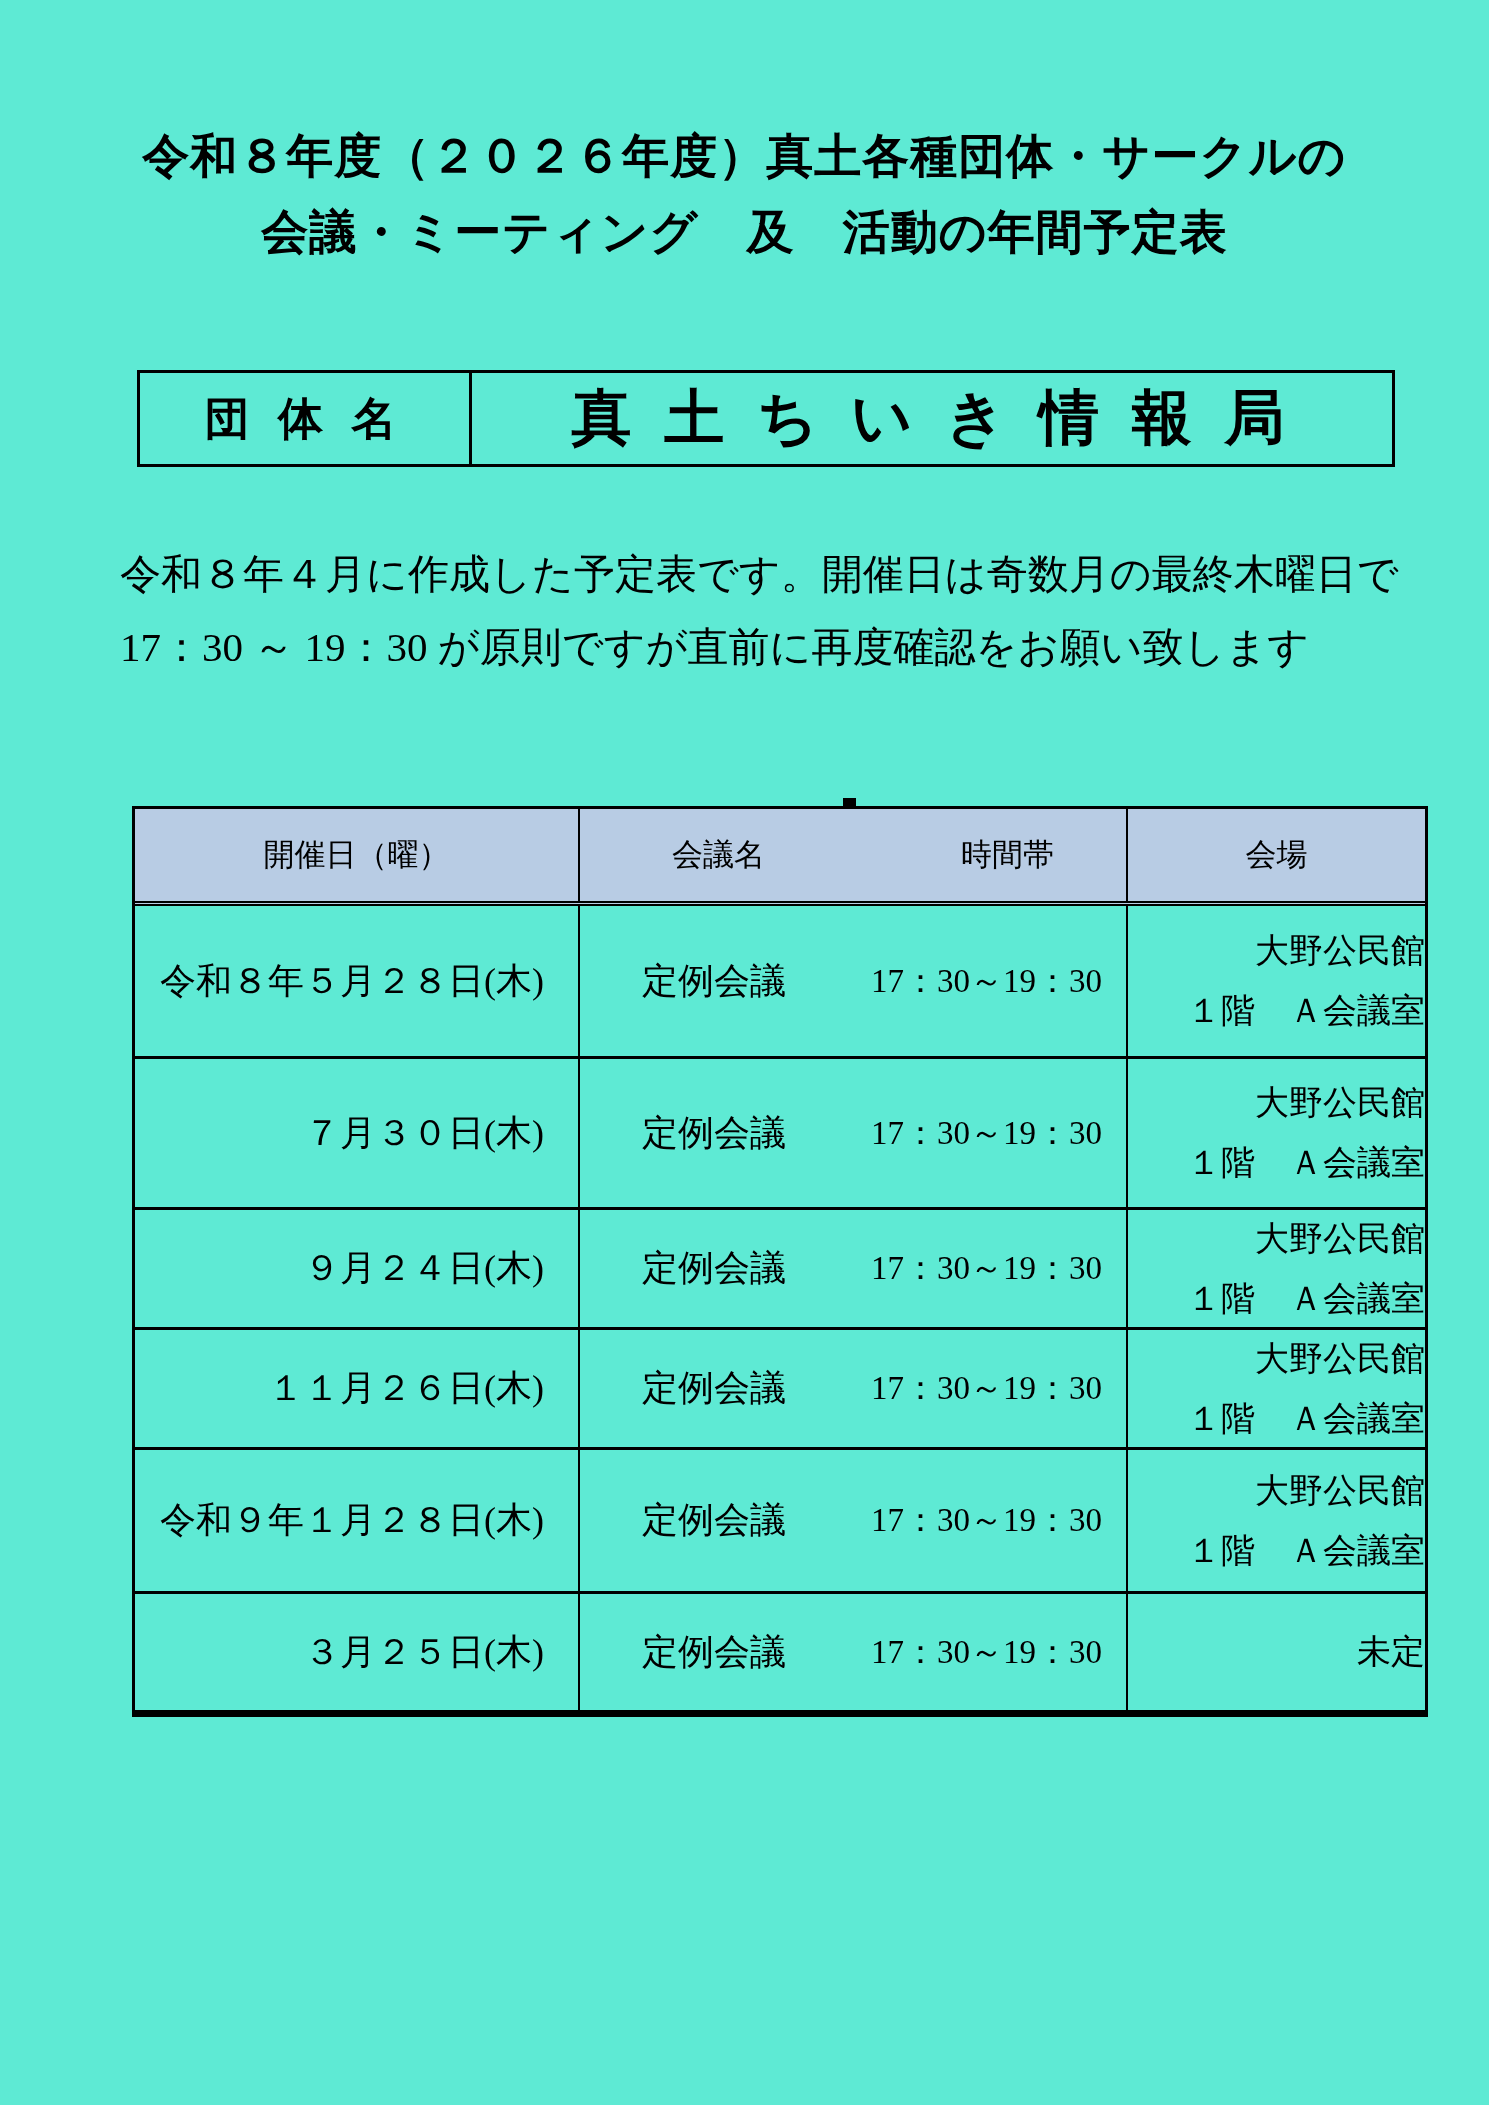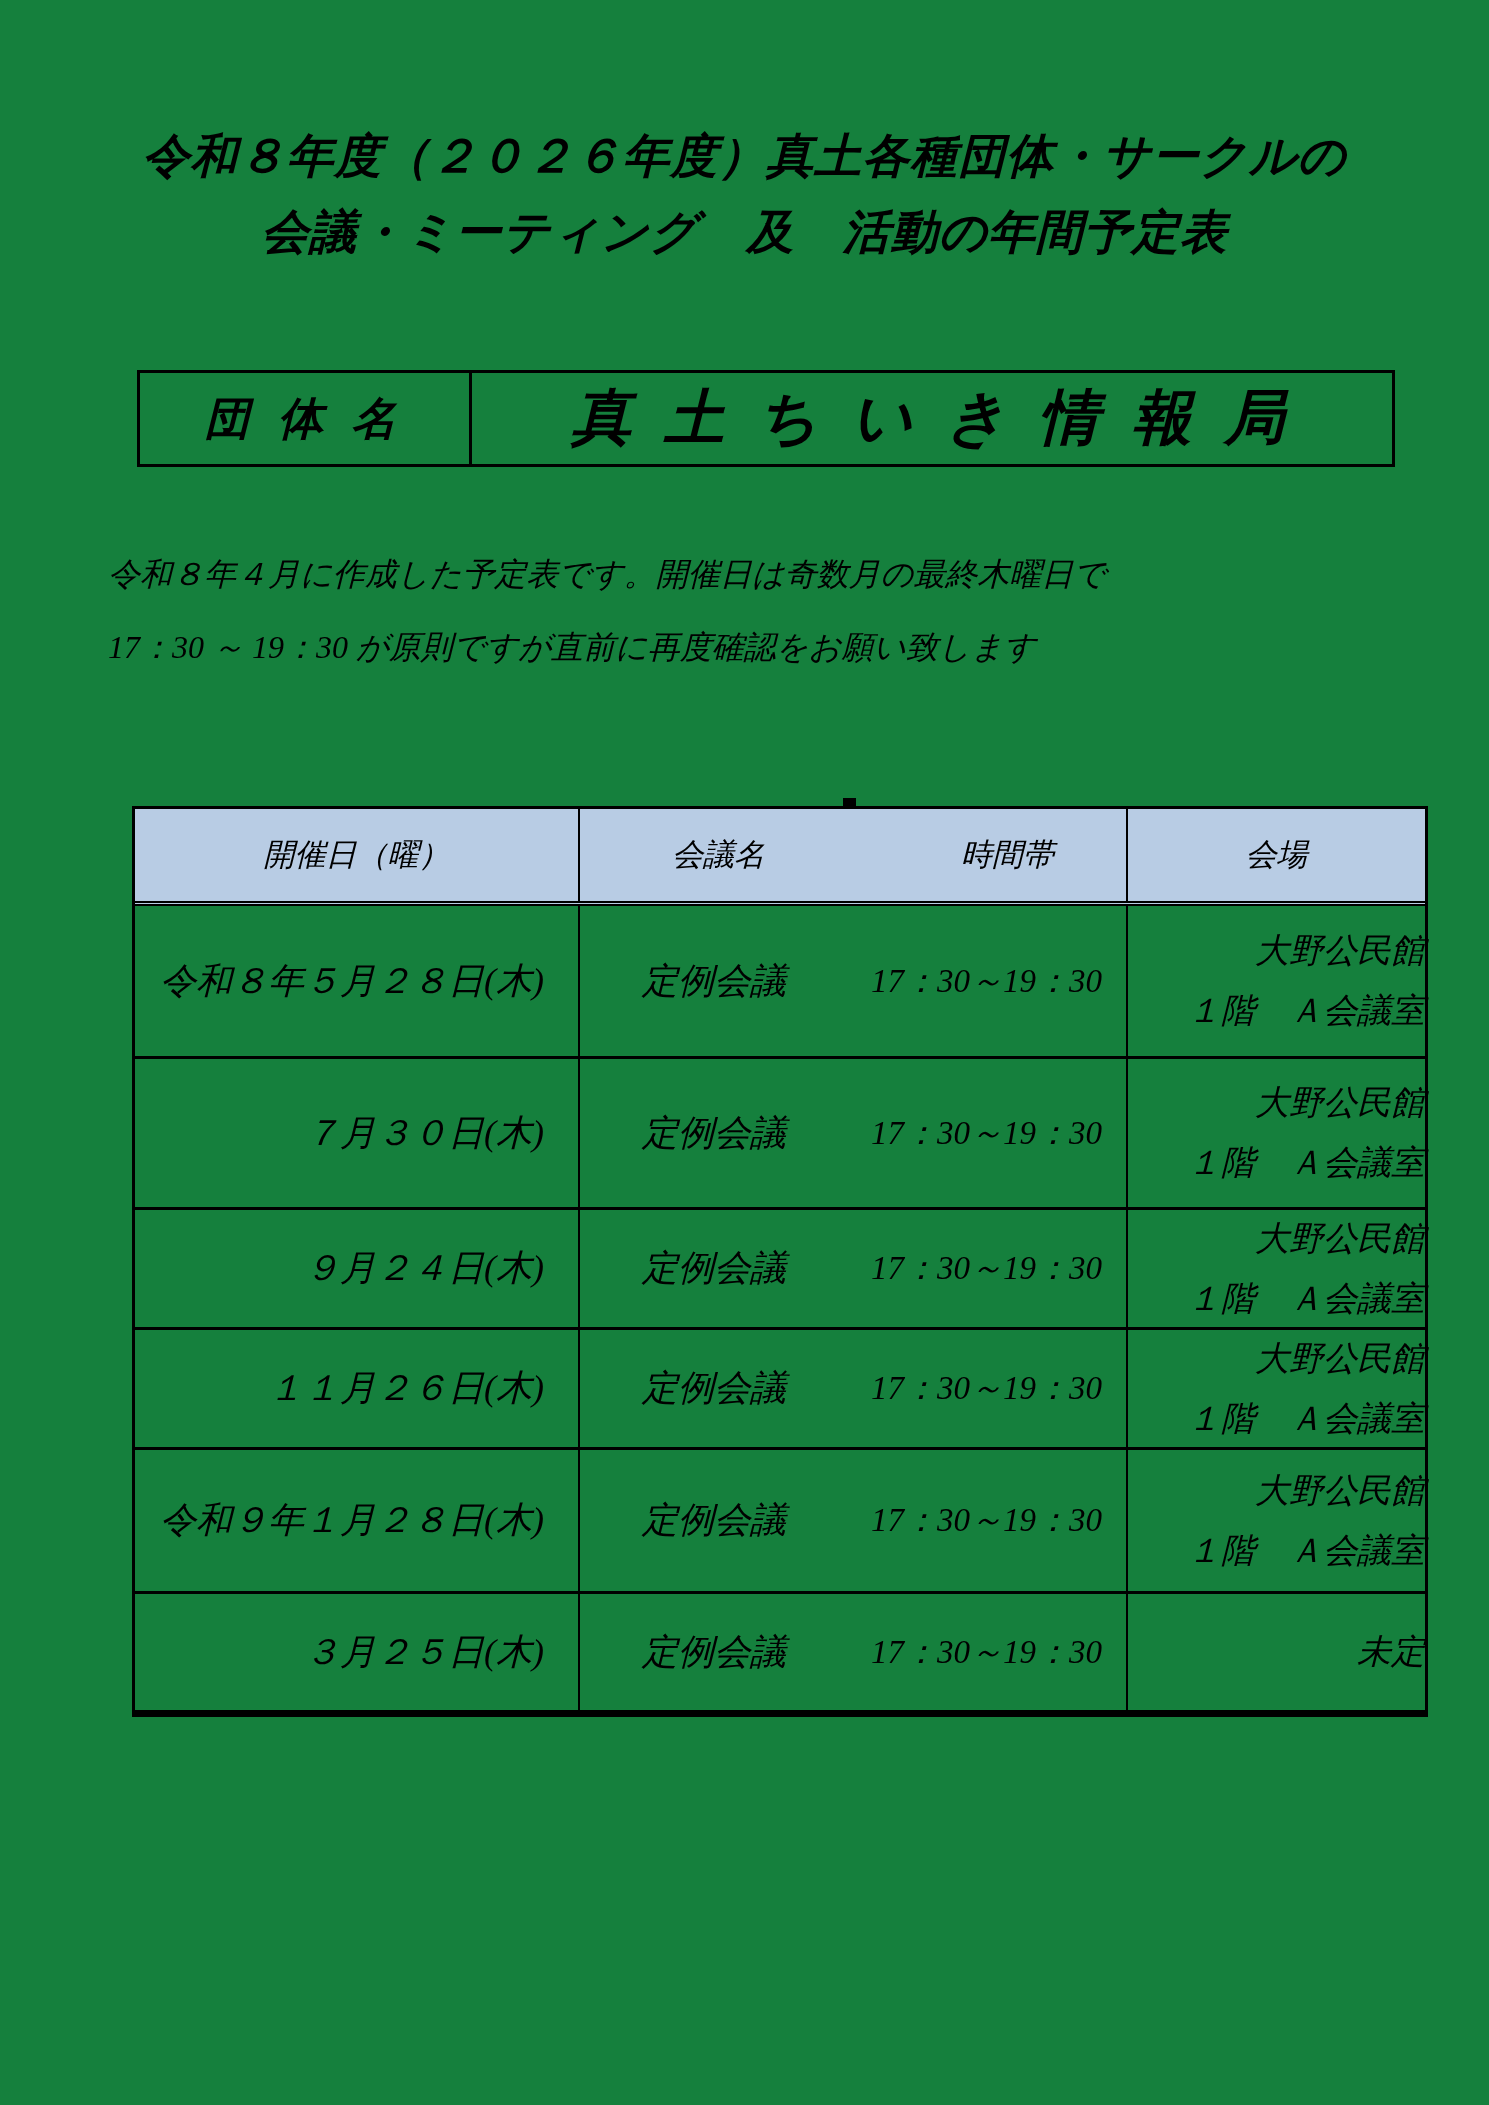--- a/index.html
+++ b/index.html
@@ -4,25 +4,24 @@
 <style>
   html, body {
     margin: 0;
     padding: 0;
     background: #ffffff;
   }
   .page {
     position: relative;
     width: 1489px;
     height: 2105px;
-    background: #15803d;
+    background: #5eead4;
     overflow: hidden;
     font-family: "Liberation Serif", serif;
     color: #000000;
-    font-style: italic;
   }
 
   
   .doc-title {
     position: absolute;
     top: 118px;
     left: 0;
     width: 100%;
     text-align: center;
     font-family: "Liberation Sans", sans-serif;
@@ -61,23 +60,23 @@
     align-items: center;
     justify-content: center;
     font-size: 60px;
     letter-spacing: 8px;
   }
 
   
   .intro {
     position: absolute;
     top: 538px;
-    left: 108px;
+    left: 120px;
     width: 1340px;
-    font-size: 32px;
+    font-size: 41px;
     line-height: 73px;
     white-space: nowrap;
   }
 
   
   .schedule-table {
     position: absolute;
     top: 806px;
     left: 132px;
     width: 1296px;

